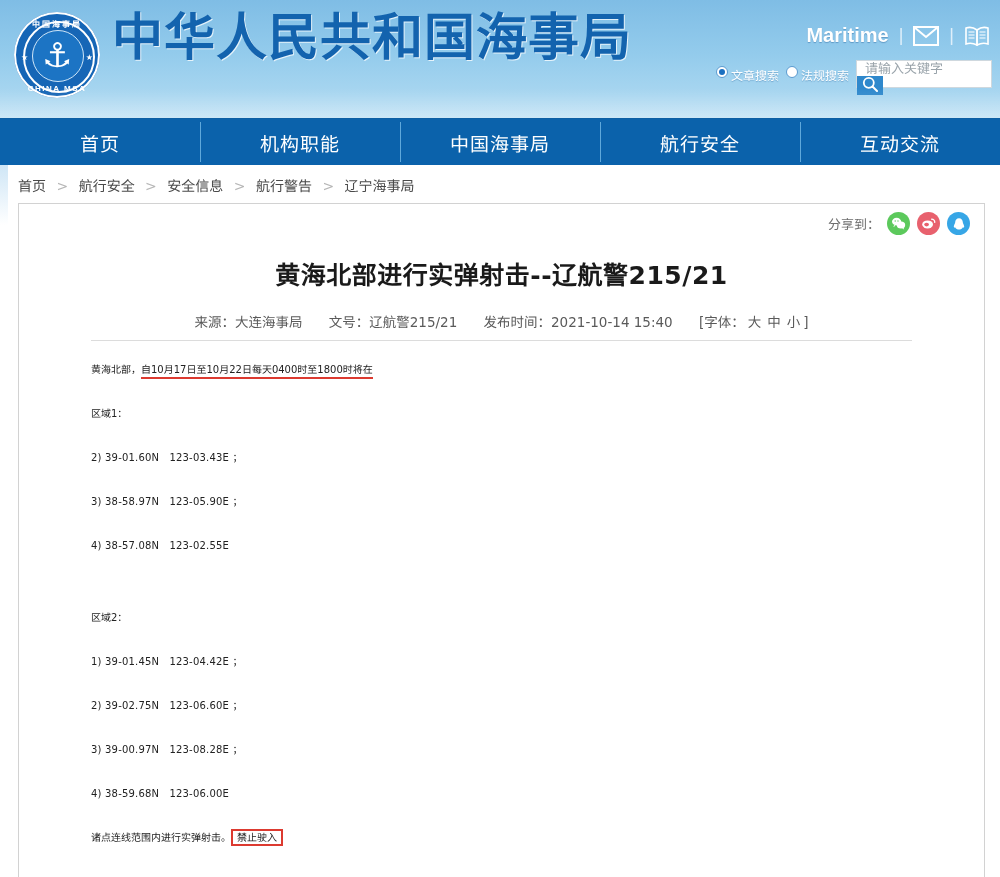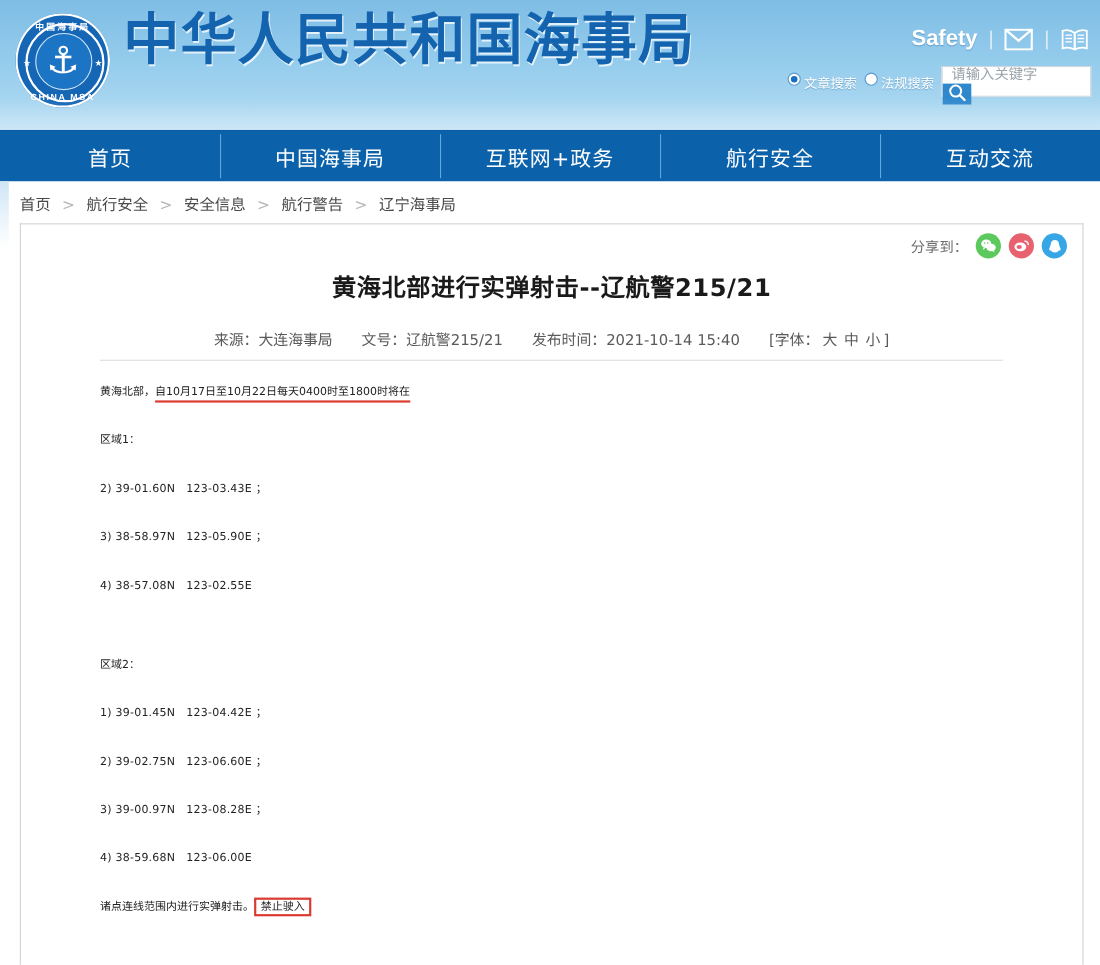--- a/index.html
+++ b/index.html
@@ -302,24 +302,24 @@
     align-items: center;
     justify-content: center;
     cursor: pointer;
   }
   .share-ico.wechat { background: #5cc95c; }
   .share-ico.weibo { background: #e8616e; }
   .share-ico.qq { background: #37a6e6; }
   .share-ico svg { display: block; }
 
   .article-title {
-    margin: 4px;
+    margin: 17px;
     padding: 38px 150px 0 150px;
     font-family: "DejaVu Sans", sans-serif;
-    font-size: 22px;
+    font-size: 25px;
     font-weight: bold;
     color: #1a1a1a;
     text-align: center;
     line-height: 34px;
     letter-spacing: 0.5px;
   }
 
   .article-meta {
     margin: 18px 72px 0 72px;
     padding-bottom: 9px;
@@ -369,21 +369,21 @@
     <div class="arc-bottom">CHINA MSA</div>
     <div class="star left">★</div>
     <div class="star right">★</div>
   </div>
 
   <div class="brand">
     <div class="brand-cn">中华人民共和国海事局</div>
   </div>
 
   <div class="header-util">
-    <a class="english-link" href="#">Safety</a>
+    <a class="english-link" href="#">Maritime</a>
     <span class="sep">|</span>
     <span class="util-icon">
       <svg width="26" height="20" viewBox="0 0 26 20" aria-hidden="true">
         <rect x="1" y="1" width="24" height="18" fill="none" stroke="#ffffff" stroke-width="2"></rect>
         <path d="M1 1 L13 11 L25 1" fill="none" stroke="#ffffff" stroke-width="2"></path>
       </svg>
     </span>
     <span class="sep">|</span>
     <span class="util-icon">
       <svg width="26" height="20" viewBox="0 0 26 20" aria-hidden="true">
@@ -415,22 +415,22 @@
         </span>
       </button>
     </div>
   </div>
 
   <div class="header-wave"></div>
 </div>
 
 <nav class="main-nav">
   <a class="nav-item" href="#">首页</a>
+  <a class="nav-item" href="#">机构职能</a>
   <a class="nav-item" href="#">中国海事局</a>
-  <a class="nav-item" href="#">互联网+政务</a>
   <a class="nav-item" href="#">航行安全</a>
   <a class="nav-item" href="#">互动交流</a>
 </nav>
 
 <div class="page-body">
   <div class="left-edge"></div>
 
   <div class="breadcrumb">
     <a class="crumb" href="#">首页</a>
     <span class="crumb-sep">&gt;</span>

